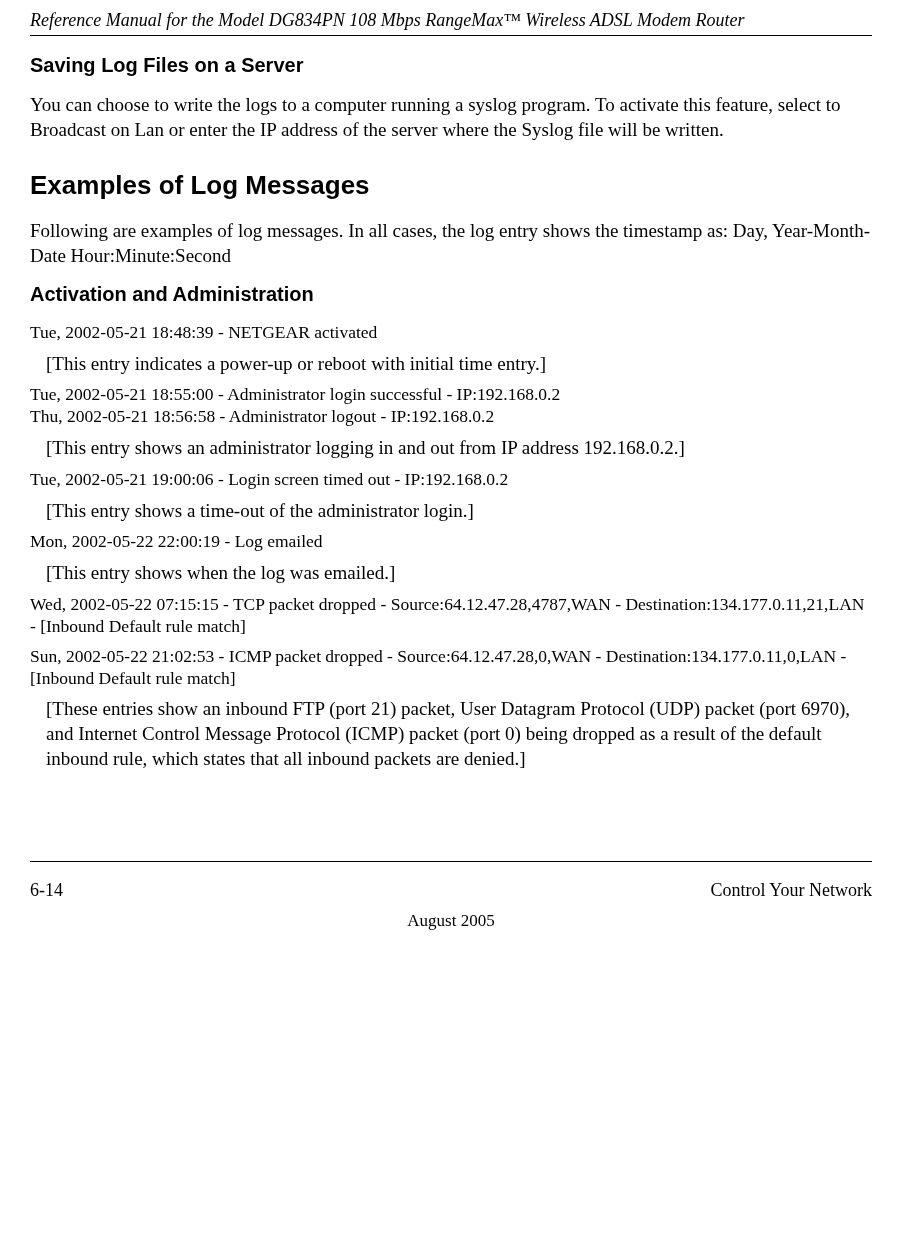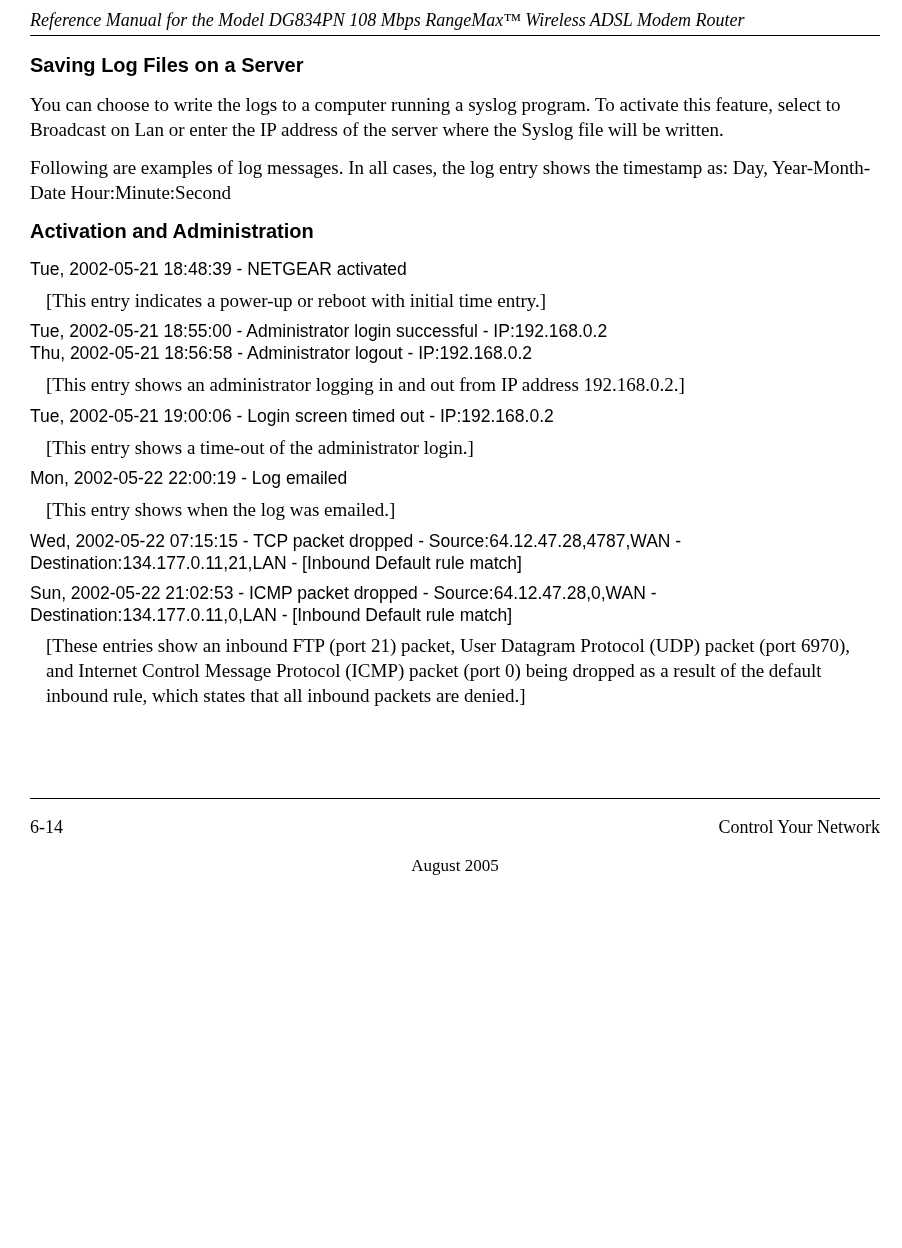--- a/index.html
+++ b/index.html
@@ -5,21 +5,21 @@
     body {
       font-family: 'Times New Roman', Times, serif;
       font-size: 19px;
       margin: 0;
       padding: 0;
       background: white;
       color: black;
       width: 902px;
     }
     .page {
-      padding: 10px 22px 20px 30px;
+      padding: 10px 30px 20px 30px;
       box-sizing: border-box;
     }
     .running-header {
       font-style: italic;
       font-size: 18px;
       margin-bottom: 4px;
     }
     .hr-line {
       border-top: 1.5px solid black;
       margin-bottom: 18px;
@@ -37,59 +37,60 @@
       margin-bottom: 14px;
     }
     .h2 {
       font-family: Arial, Helvetica, sans-serif;
       font-weight: bold;
       font-size: 26px;
       margin-top: 28px;
       margin-bottom: 18px;
     }
     .mono {
-      font-family: Liberation Sans, sans-serif;
+      font-family: Liberation Serif, serif;
       font-size: 17.5px;
       line-height: 1.25;
       margin-bottom: 8px;
       white-space: pre-wrap;
     }
     .indented {
       margin-left: 16px;
       font-family: 'Times New Roman', Times, serif;
       font-size: 19px;
       line-height: 1.3;
       margin-bottom: 8px;
       margin-top: 6px;
     }
     .footer {
       margin-top: 90px;
     }
     .footer-row {
       display: flex;
       justify-content: space-between;
       font-size: 18px;
-      margin-bottom: 18px;
+      margin-bottom: 10px;
     }
     .footer-center {
       text-align: center;
       font-size: 17px;
       margin-top: 4px;
     }
   </style>
 </head>
 <body>
 
 <div class="page">
   <div class="running-header">Reference Manual for the Model DG834PN 108 Mbps RangeMax™ Wireless ADSL Modem Router</div>
   <div class="hr-line"></div>
 
   <div class="h3">Saving Log Files on a Server</div>
   <div class="body-text">You can choose to write the logs to a computer running a syslog program. To activate this feature, select to Broadcast on Lan or enter the IP address of the server where the Syslog file will be written.</div>
 
+  <div class="h2">Examples of Log Messages</div>
   <div class="body-text">Following are examples of log messages. In all cases, the log entry shows the timestamp as:    Day, Year-Month-Date  Hour:Minute:Second</div>
 
   <div class="h3">Activation and Administration</div>
 
   <div class="mono">Tue, 2002-05-21 18:48:39 - NETGEAR activated </div>
   <div class="indented">[This entry indicates a power-up or reboot with initial time entry.]</div>
 
   <div class="mono">Tue, 2002-05-21 18:55:00 - Administrator login successful - IP:192.168.0.2 
 Thu, 2002-05-21 18:56:58 - Administrator logout - IP:192.168.0.2 </div>
   <div class="indented">[This entry shows an administrator logging in and out from IP address 192.168.0.2.]</div>

